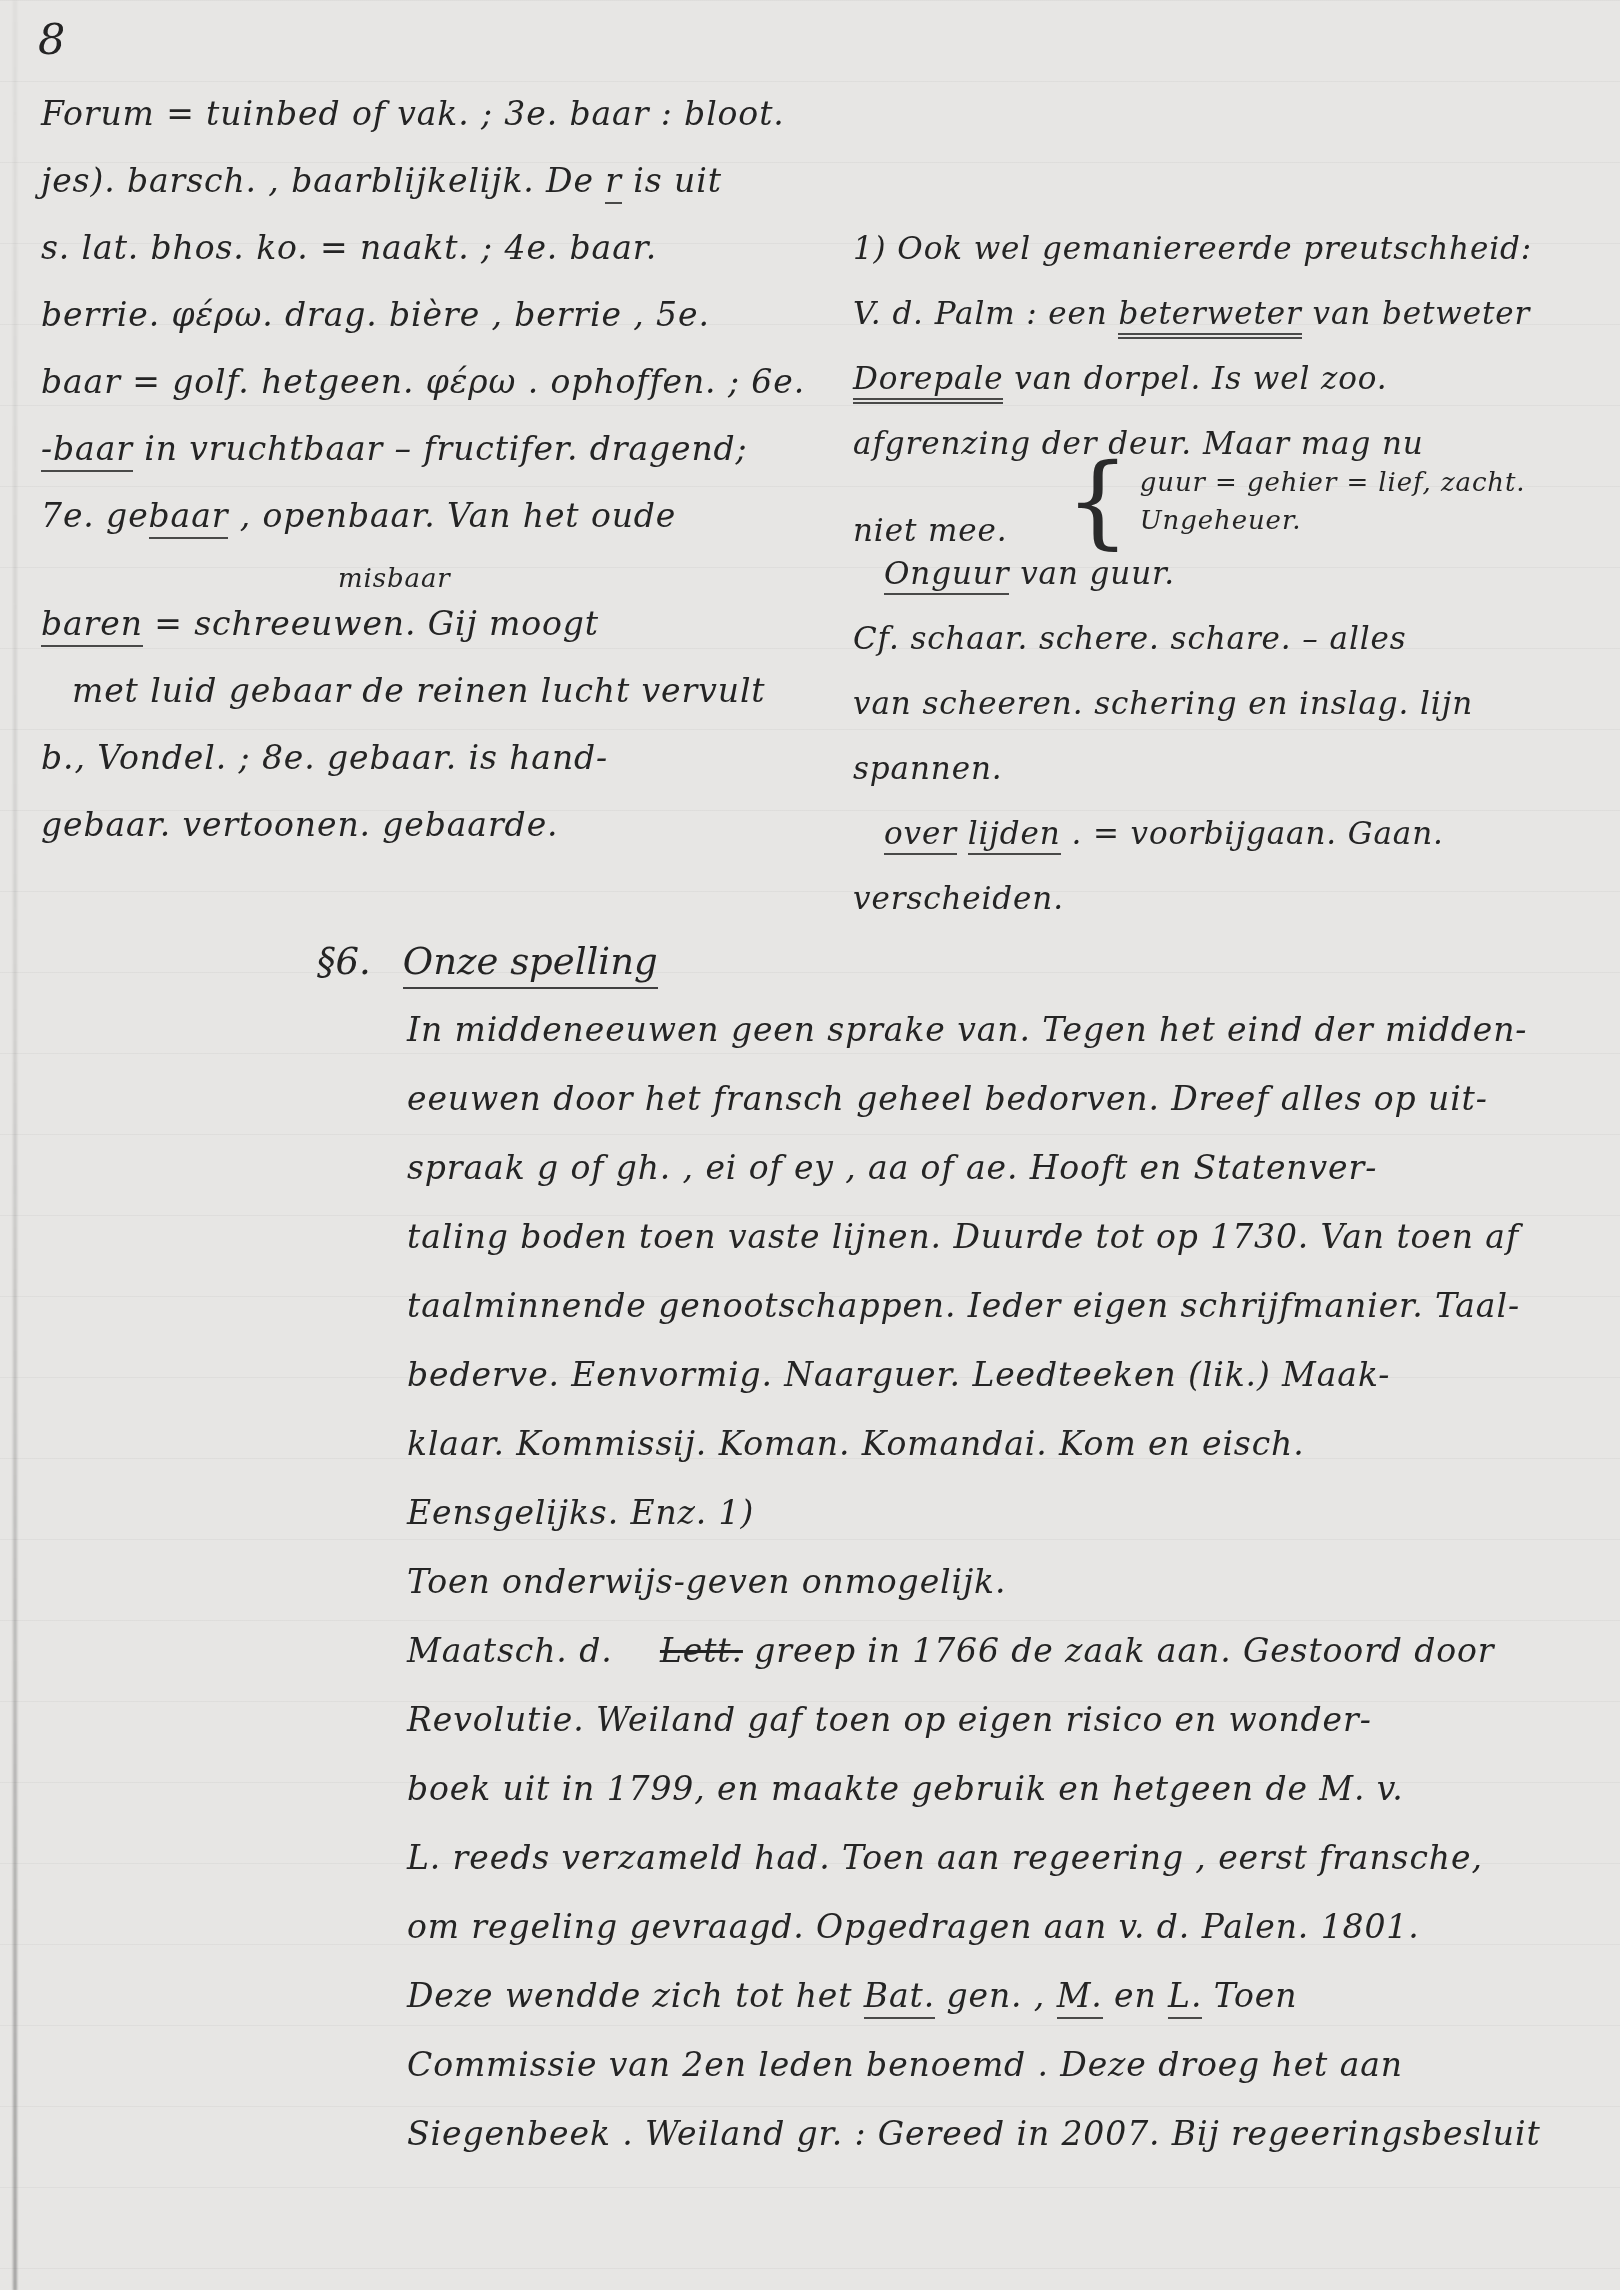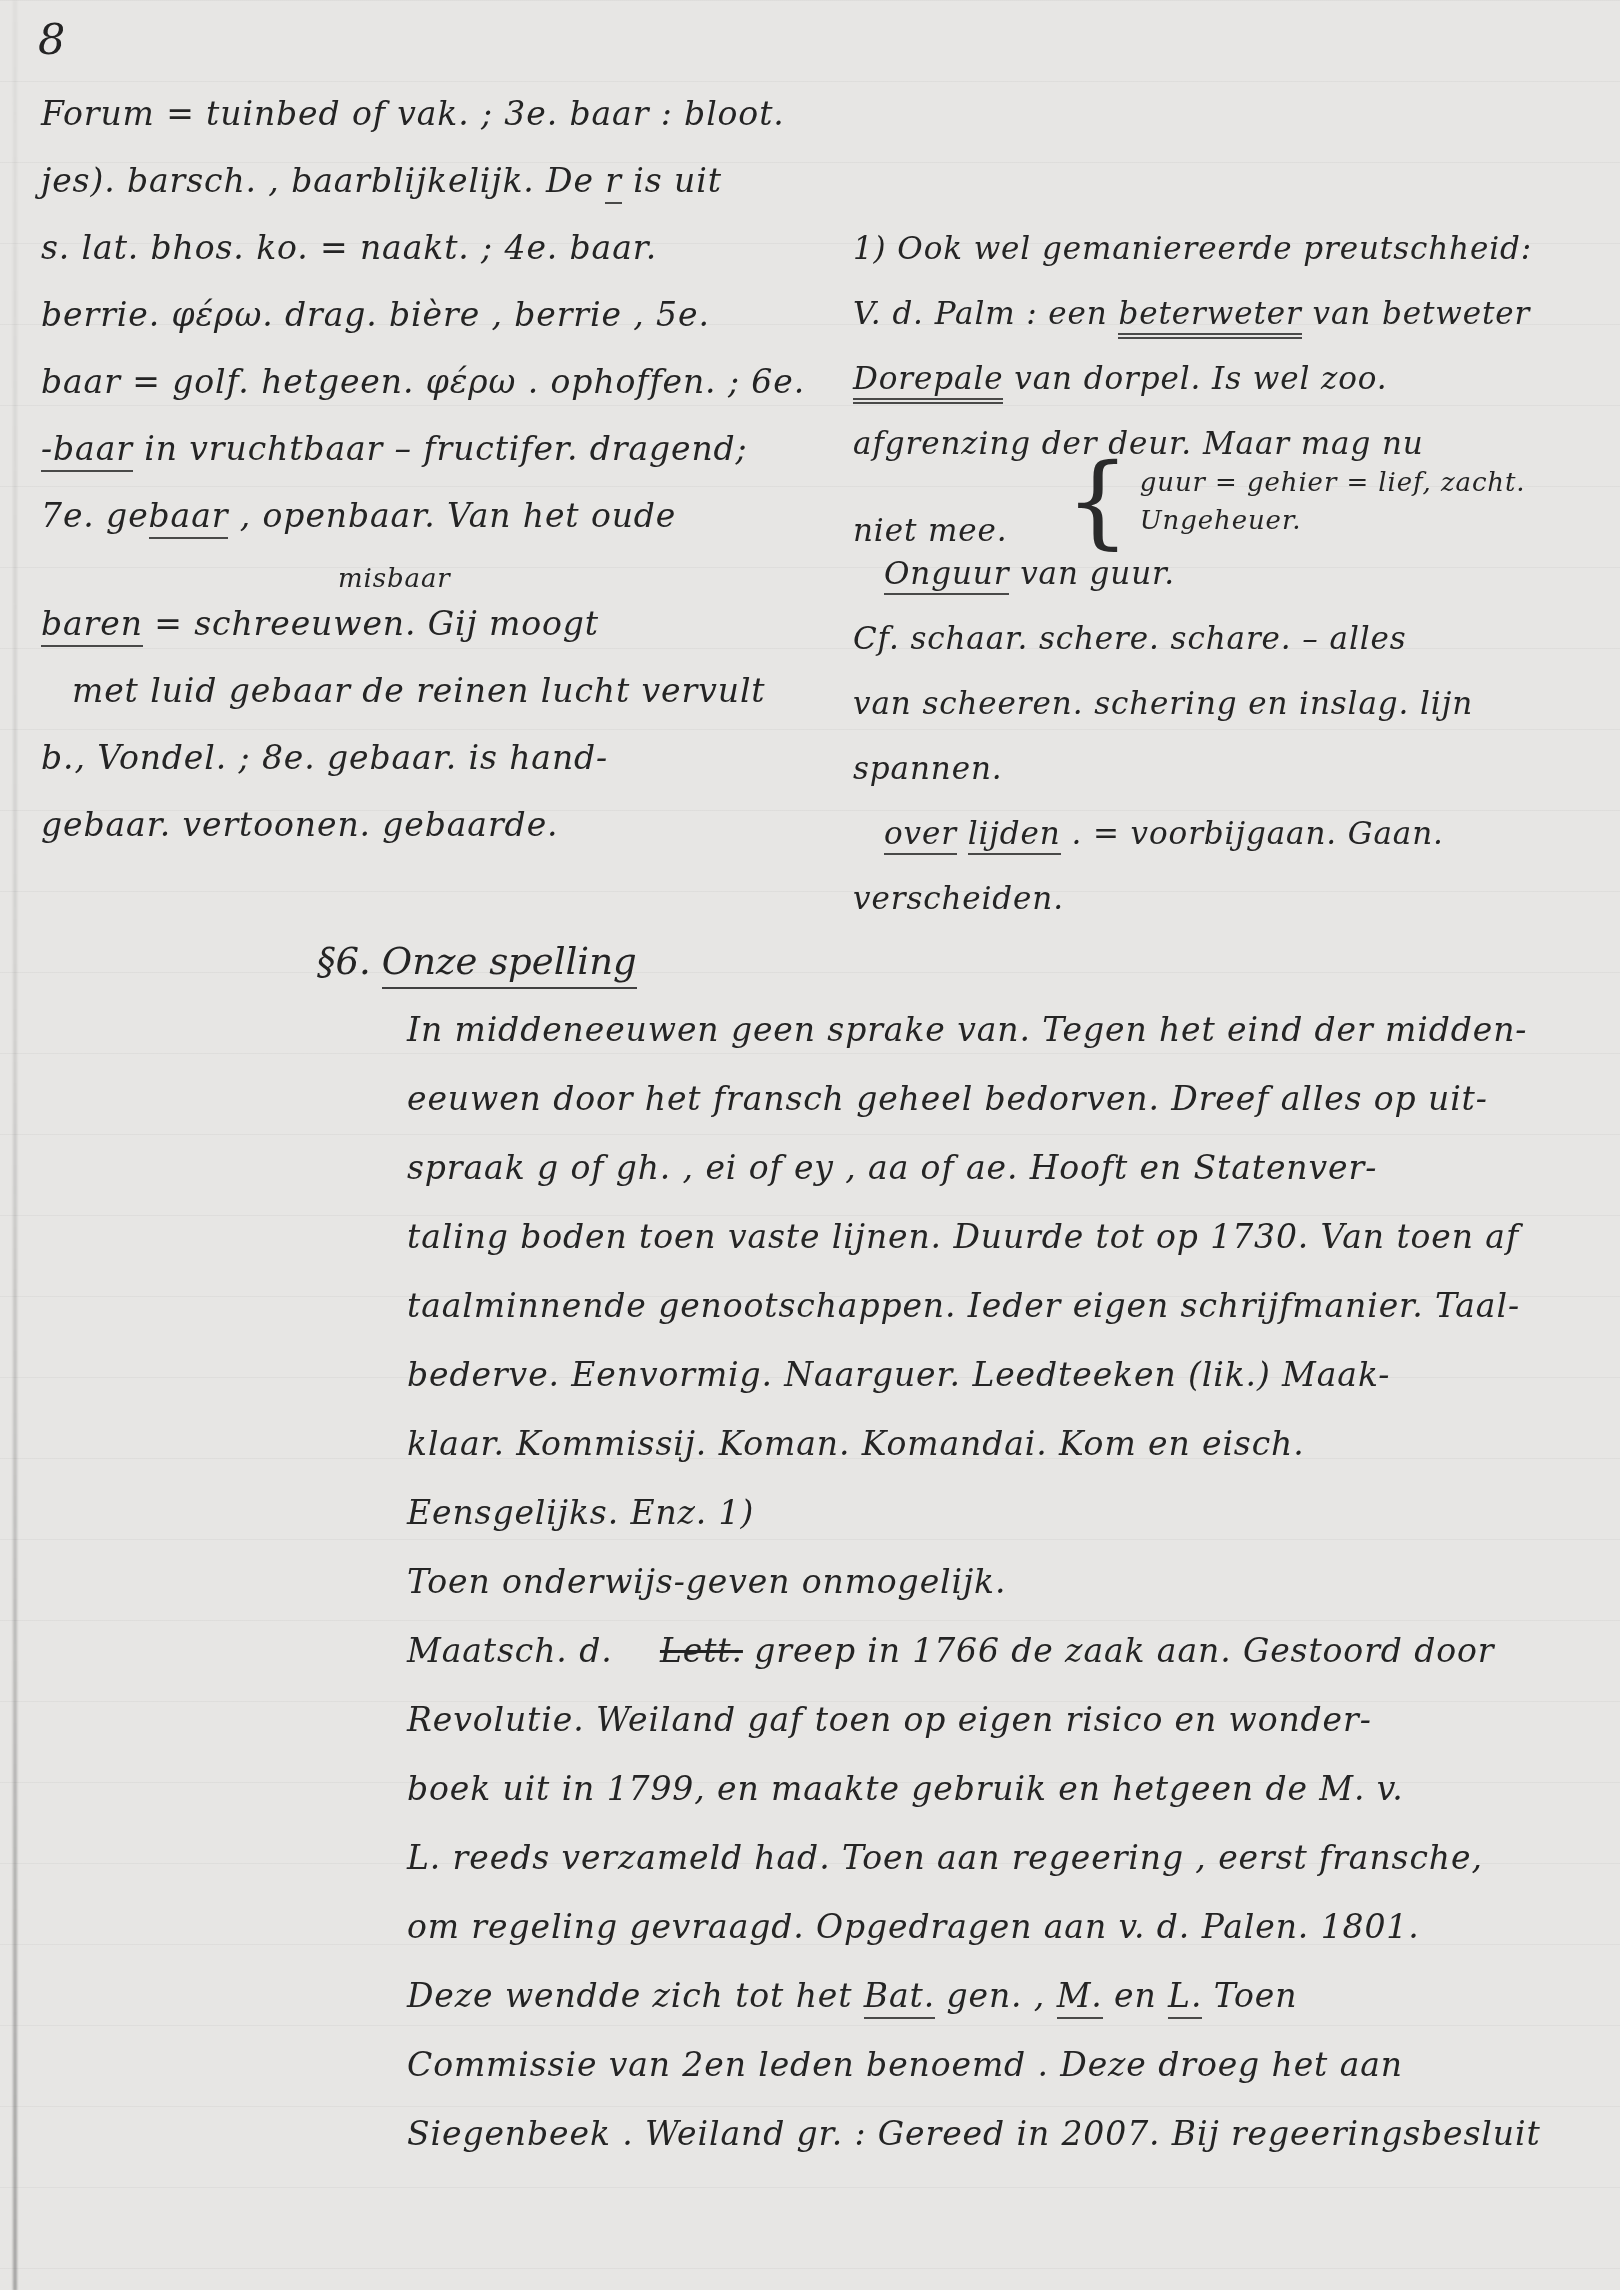--- a/index.html
+++ b/index.html
@@ -22,21 +22,21 @@
   .col-right .hand-line{height:65px;font-size:31px;}
   .body-text{position:absolute;left:407px;top:1010px;width:1179px;}
   .body-text .hand-line{height:69px;font-size:33px;}
   .hand-line{white-space:nowrap;letter-spacing:0.9px;}
   .inserted{height:41px !important;font-size:26px !important;padding-left:297px;}
   .indent1{padding-left:31px;}
   .u{border-bottom:2.7px solid rgba(45,45,45,0.85);padding-bottom:1.8px;}
   .uu{border-bottom:6.3px double rgba(45,45,45,0.85);padding-bottom:1.8px;}
   .strike{text-decoration:line-through;margin-left:36px;}
   .heading{position:absolute;left:317px;top:940px;font-size:37px;}
-  .h-title{margin-left:11px;border-bottom:2.7px solid rgba(45,45,45,0.9);padding-bottom:3.6px;}
+  .h-title{margin-left:32px;border-bottom:2.7px solid rgba(45,45,45,0.9);padding-bottom:3.6px;}
   .brace-note{display:inline-flex;align-items:center;margin-left:58px;
     transform:translateY(-32px);vertical-align:middle;}
   .brace{font-size:101px;line-height:0.85;font-style:normal;font-weight:400;color:#2a2a2a;}
   .note-lines{display:inline-block;margin-left:9px;}
   .note-line{display:block;font-size:26px;line-height:38px;white-space:nowrap;}
 </style>
 </head>
 <body>
 
 <div class="page">

